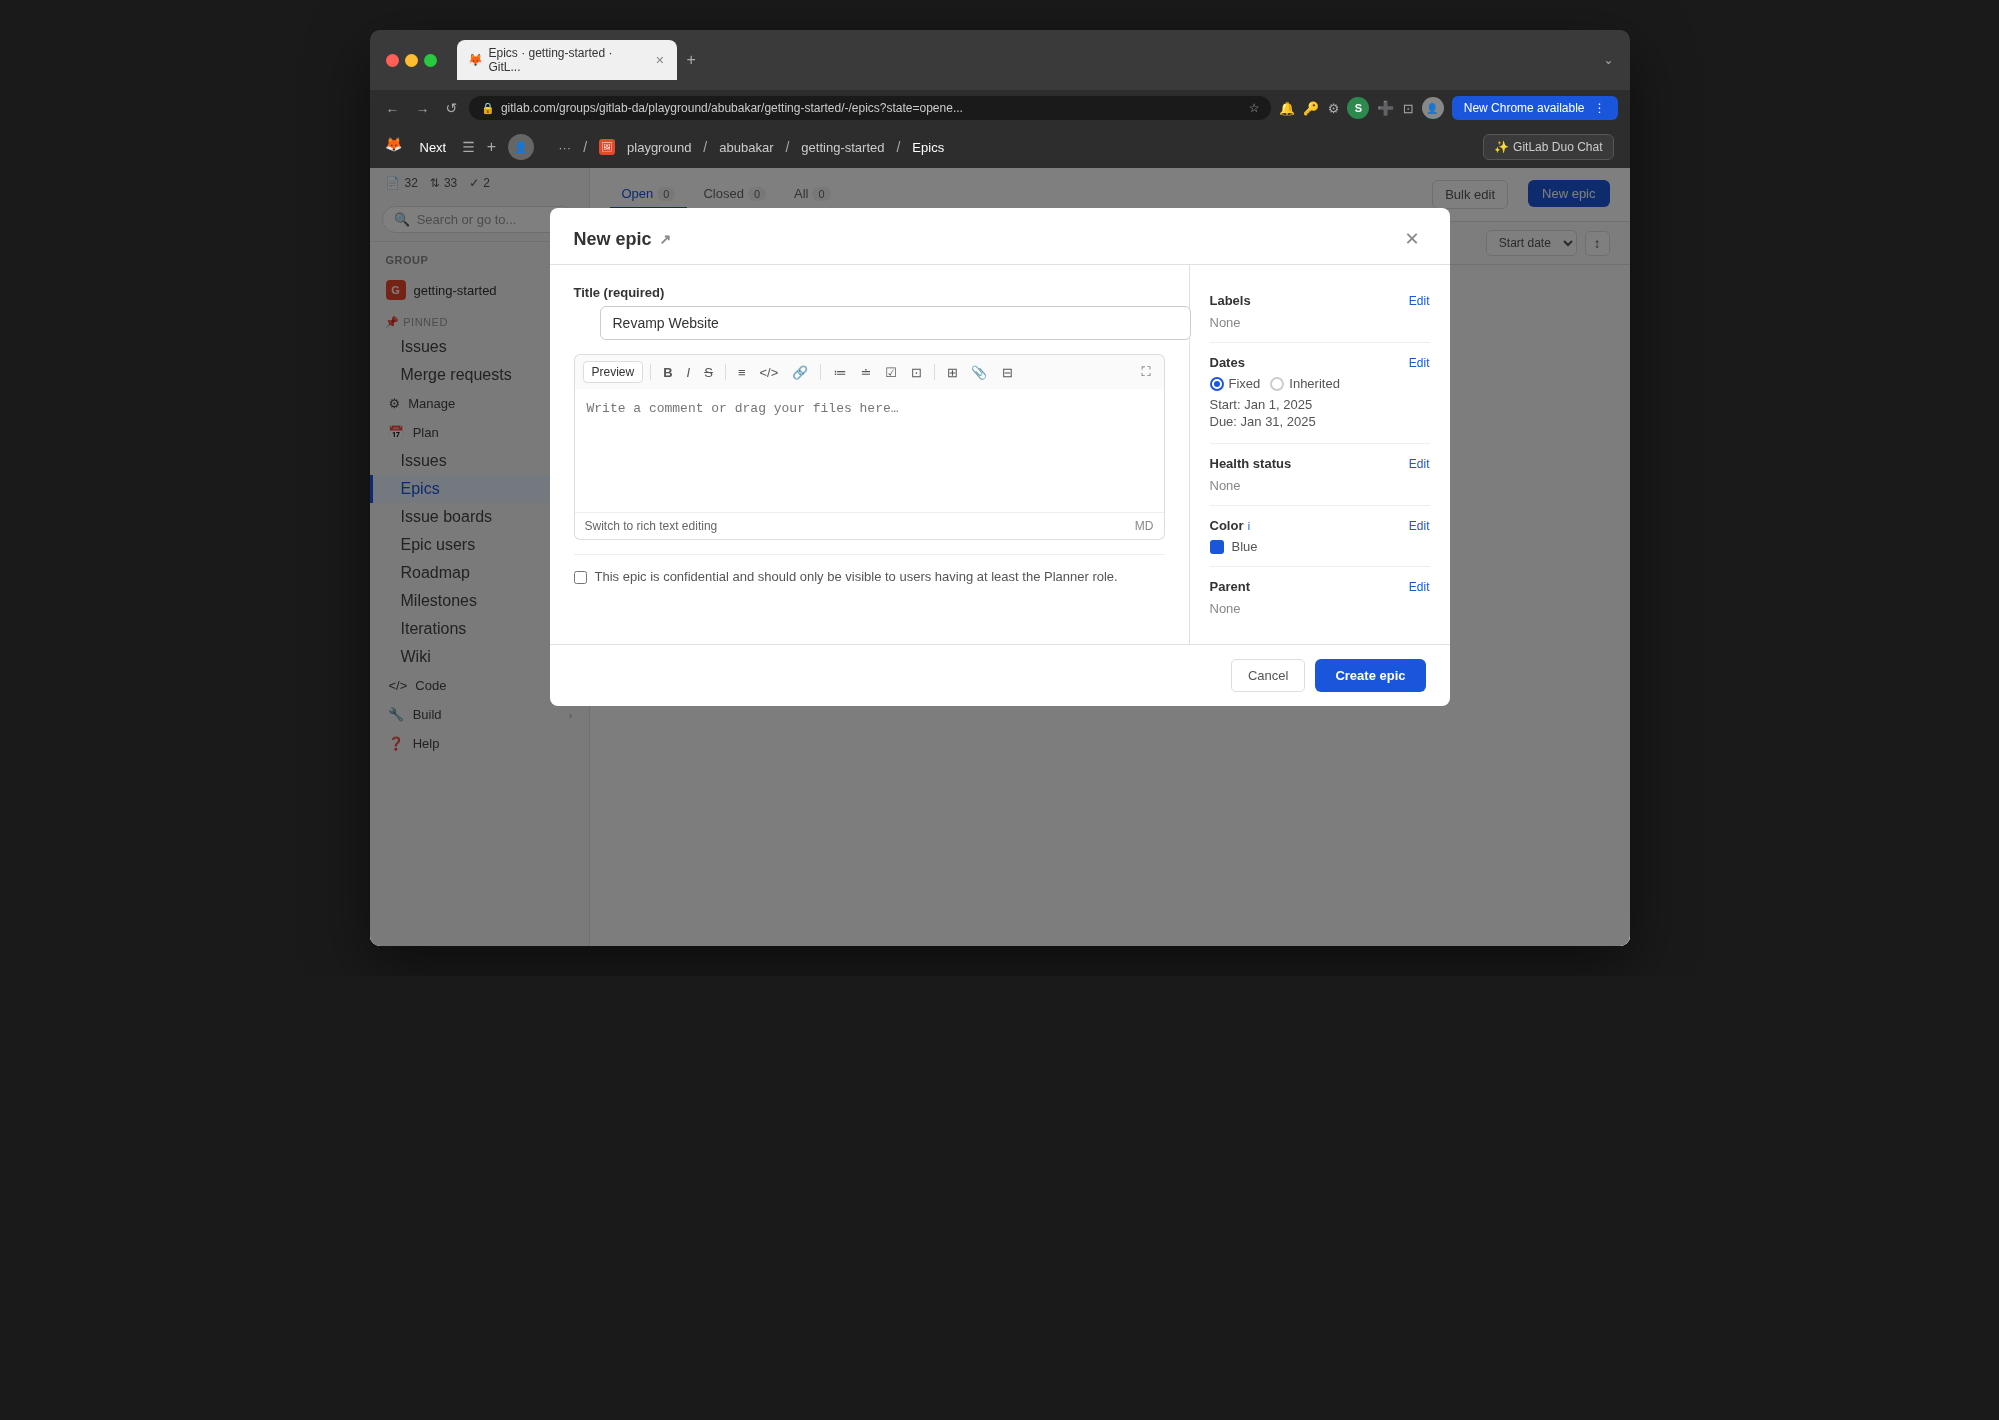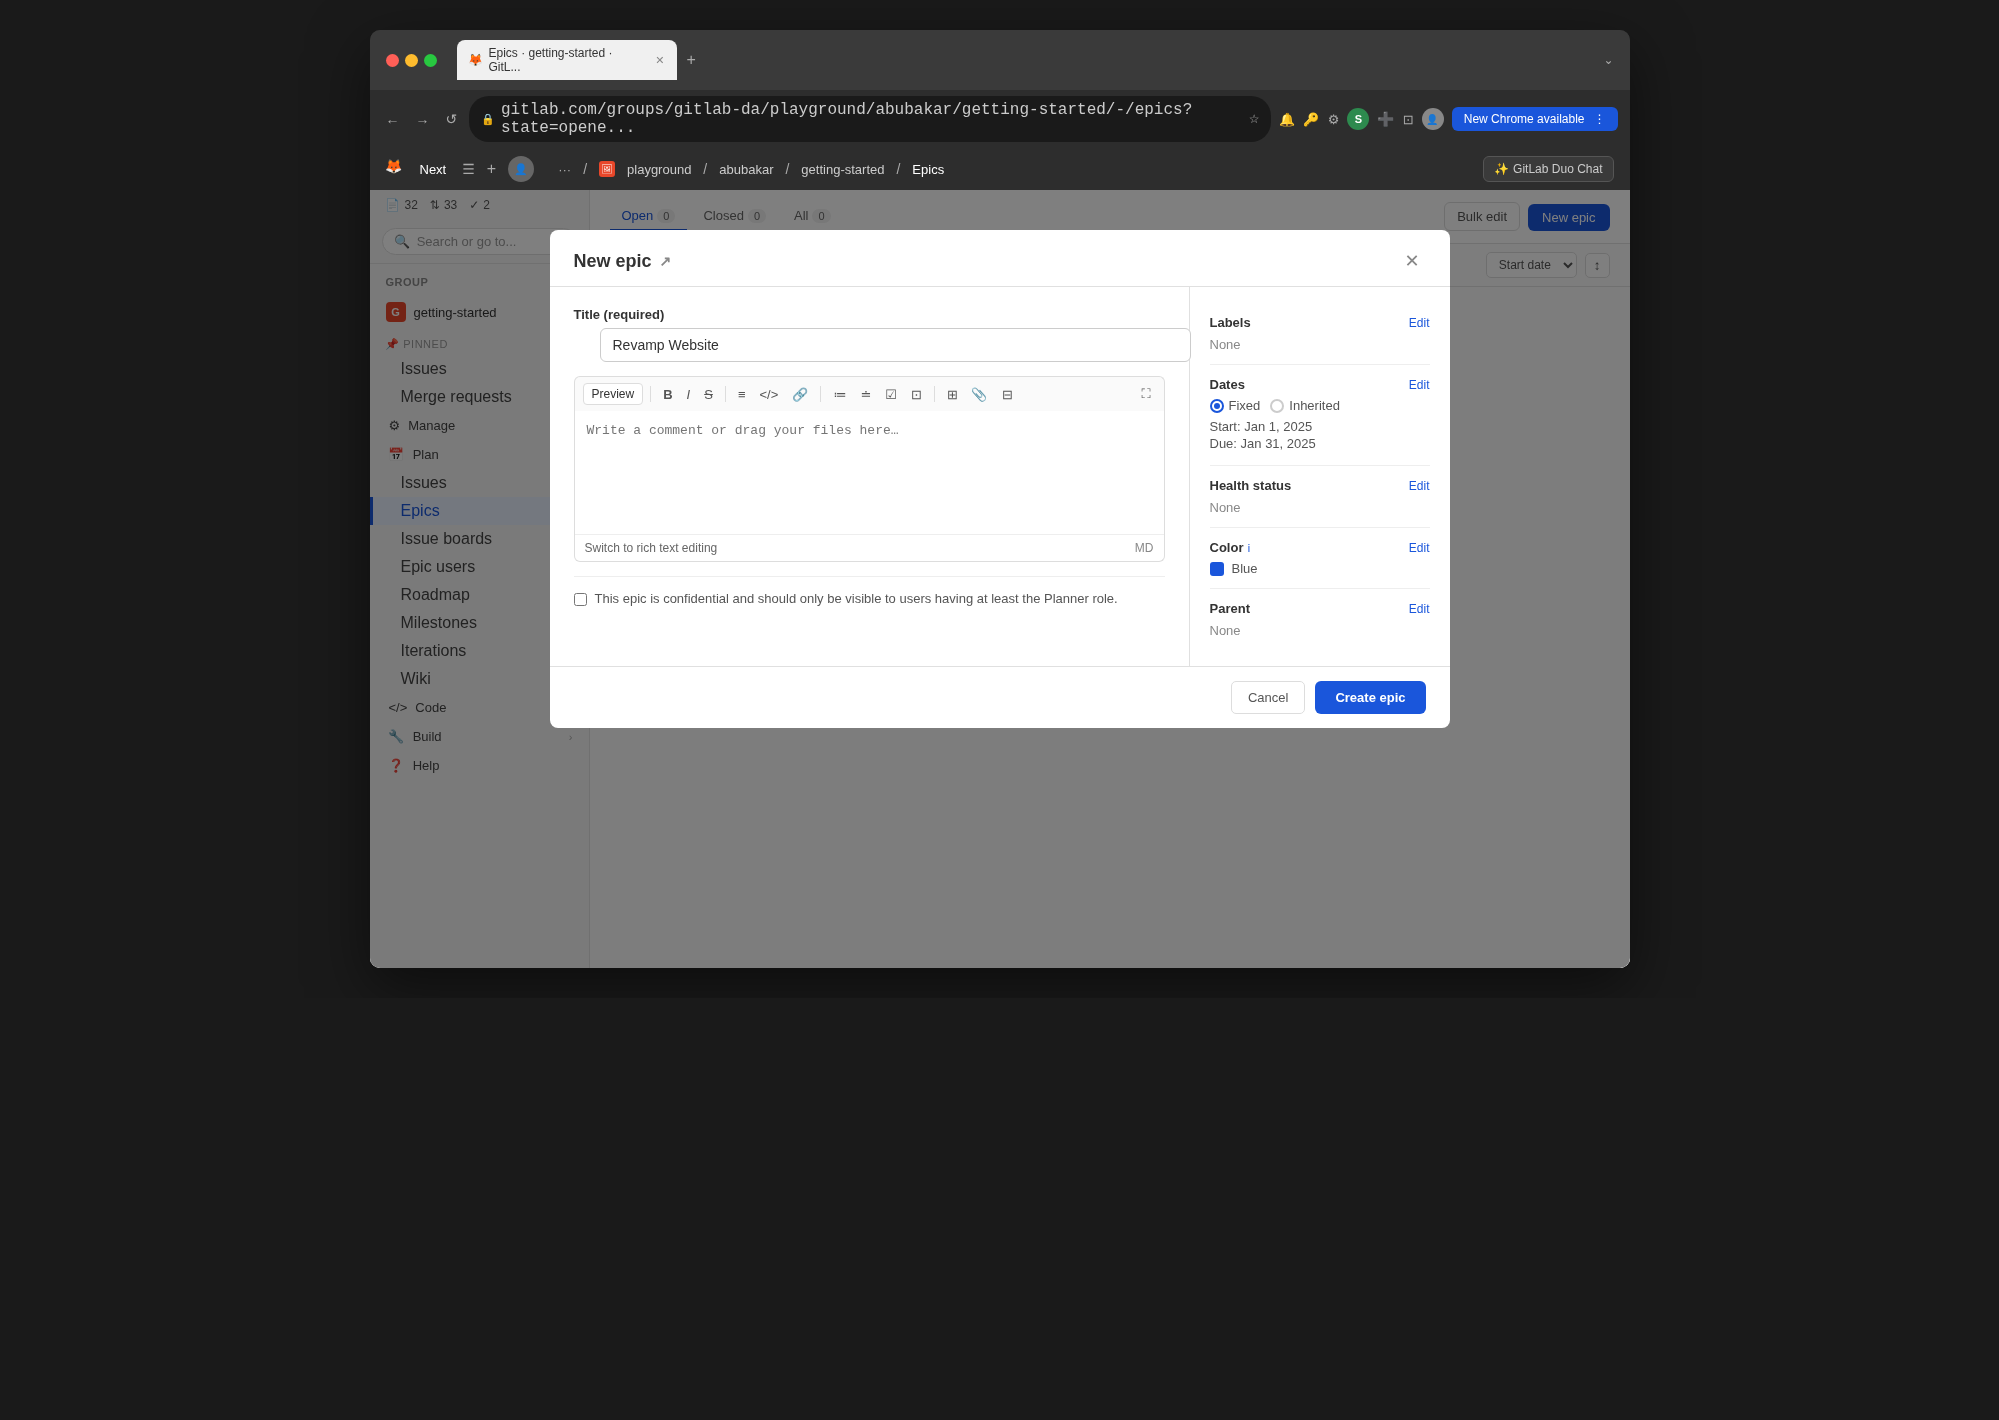--- a/index.html
+++ b/index.html
@@ -115,21 +115,21 @@
       background: #1a1a1a;
       border-radius: 20px;
       padding: 5px 12px;
       display: flex;
       align-items: center;
       gap: 6px;
       font-size: 12px;
       color: #ccc;
     }
 
-    .address-text { color: #ccc; font-size: 16px; flex: 1; font-family: Liberation Mono, monospace; }
+    .address-text { color: #ccc; font-size: 12px; flex: 1; }
 
     .address-icons {
       display: flex;
       gap: 8px;
       align-items: center;
     }
 
     .addr-icon { color: #aaa; font-size: 12px; }
 
     .chrome-update-btn {
@@ -277,22 +277,22 @@
     .tab-count {
       background: #f0f0f0;
       border-radius: 10px;
       padding: 1px 6px;
       font-size: 11px;
       color: #666;
     }
 
     .epics-actions {
       display: flex;
-      gap: 8px;
-      align-items: flex-end;
+      gap: 20px;
+      align-items: flex-start;
     }
 
     .bulk-edit-btn {
       border: 1px solid #ddd;
       background: white;
       border-radius: 6px;
       padding: 6px 12px;
       font-size: 13px;
       color: #555;
       cursor: pointer;

